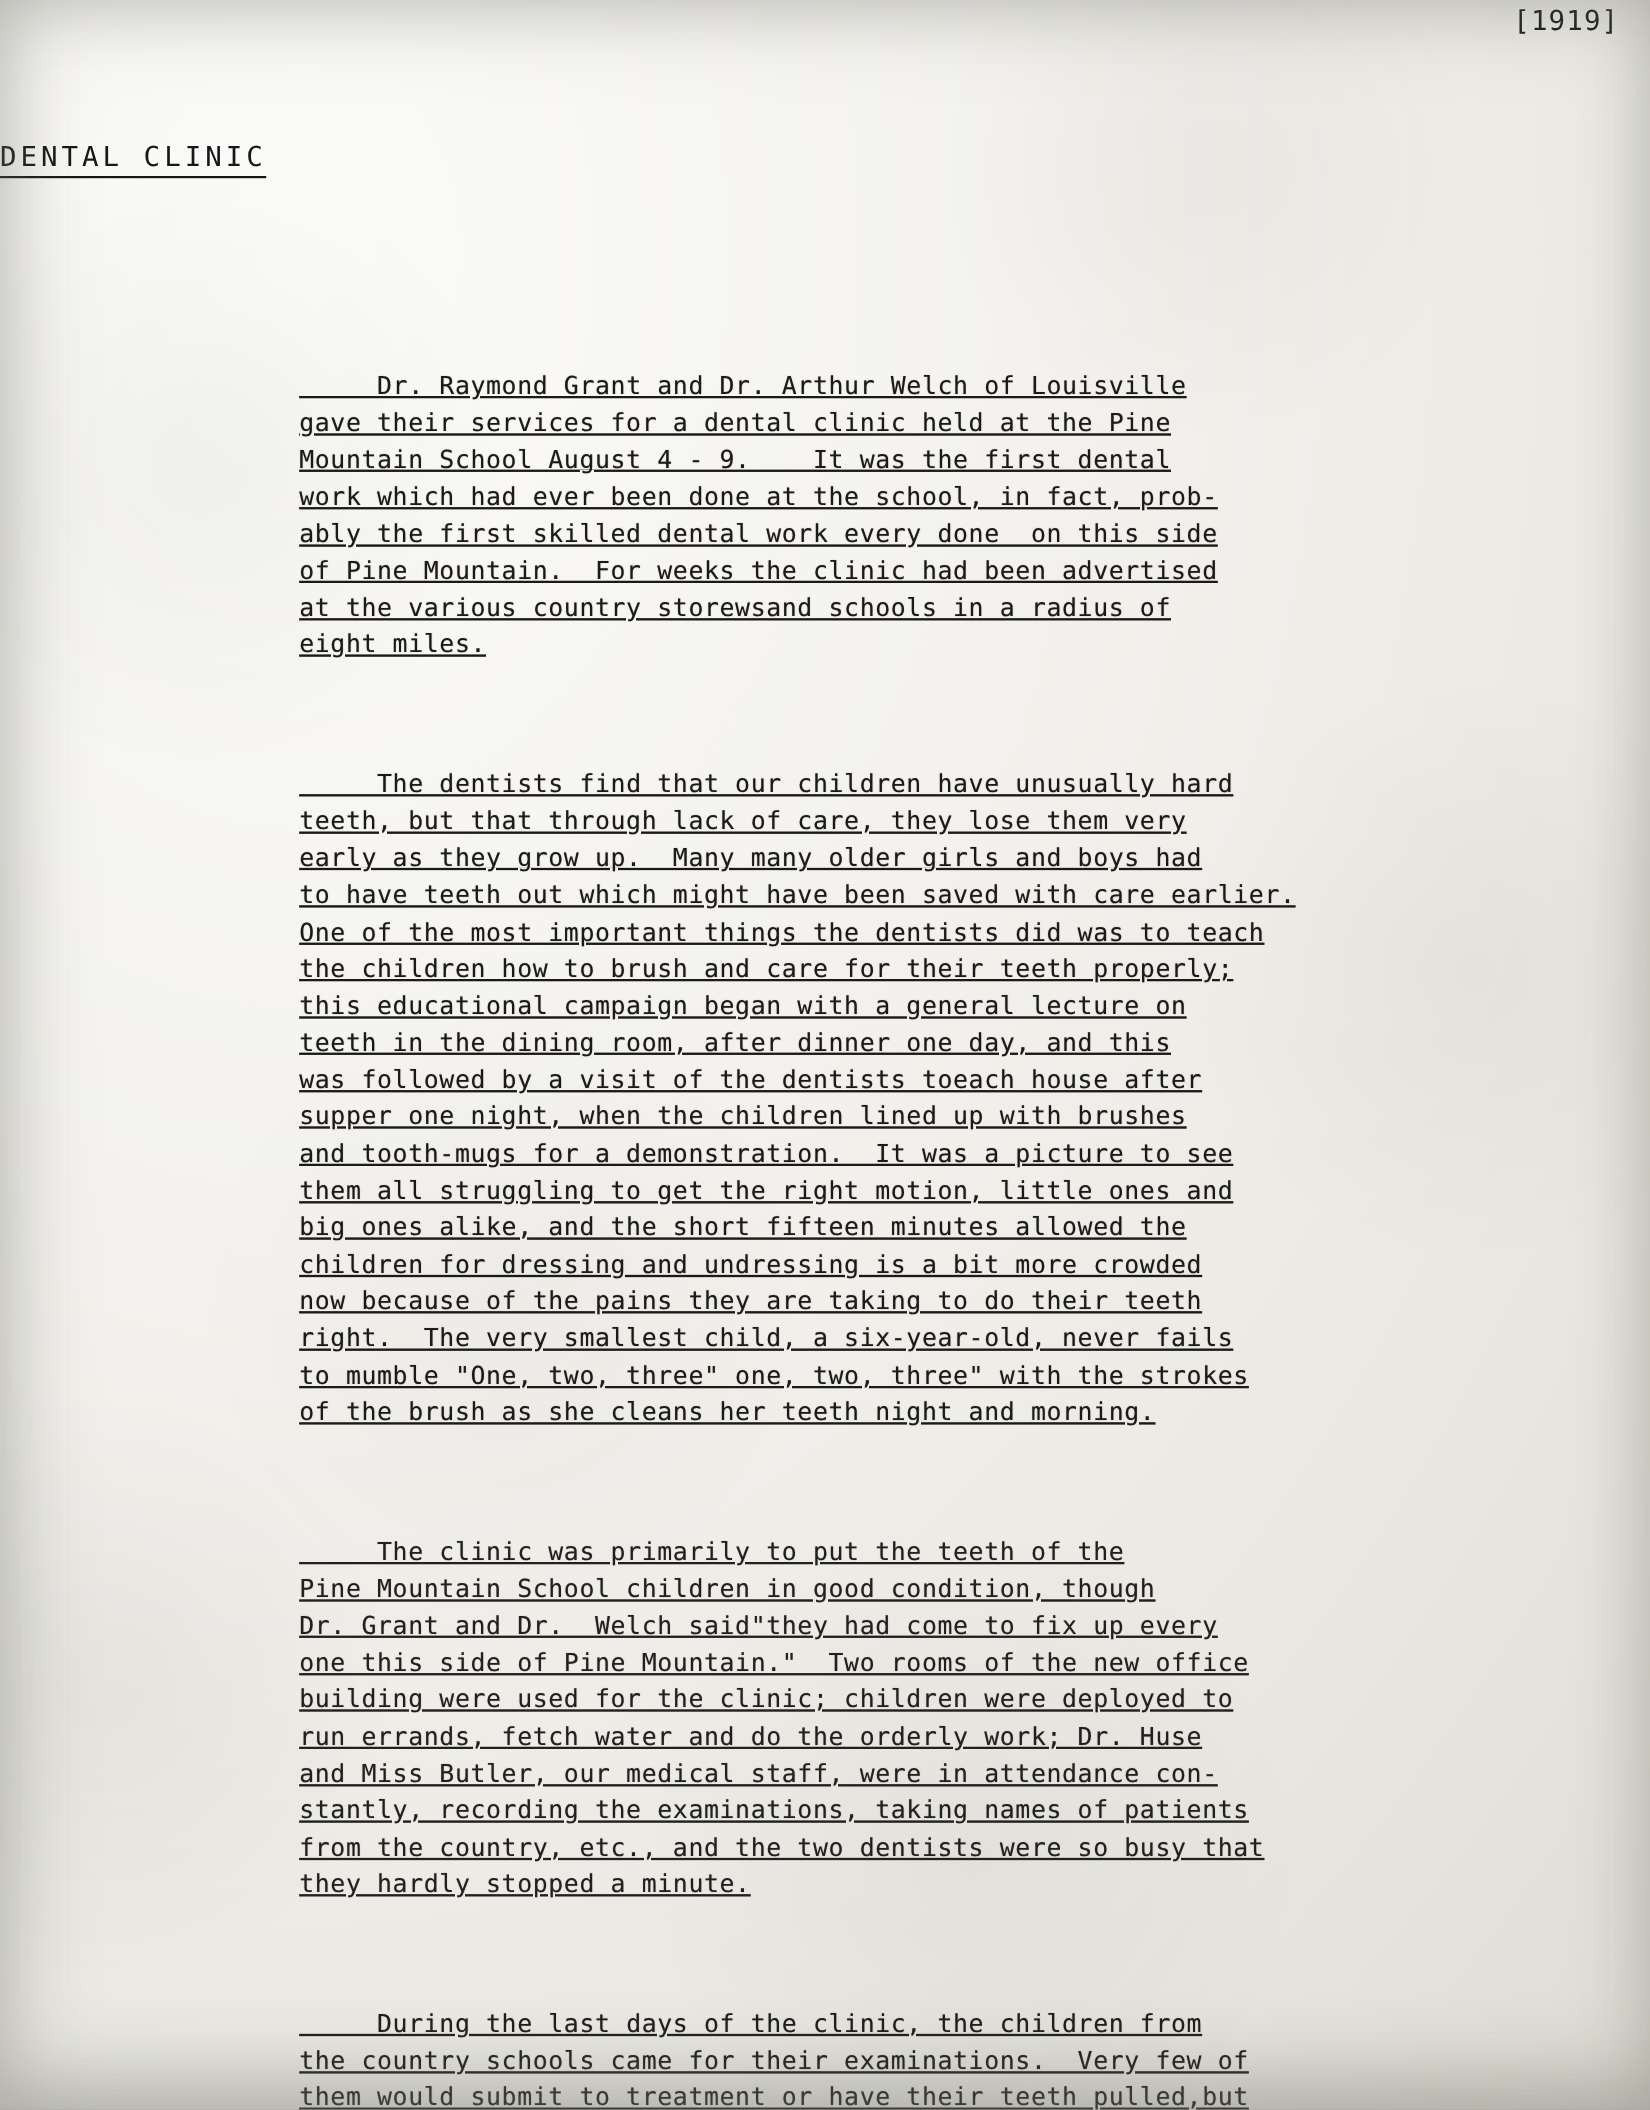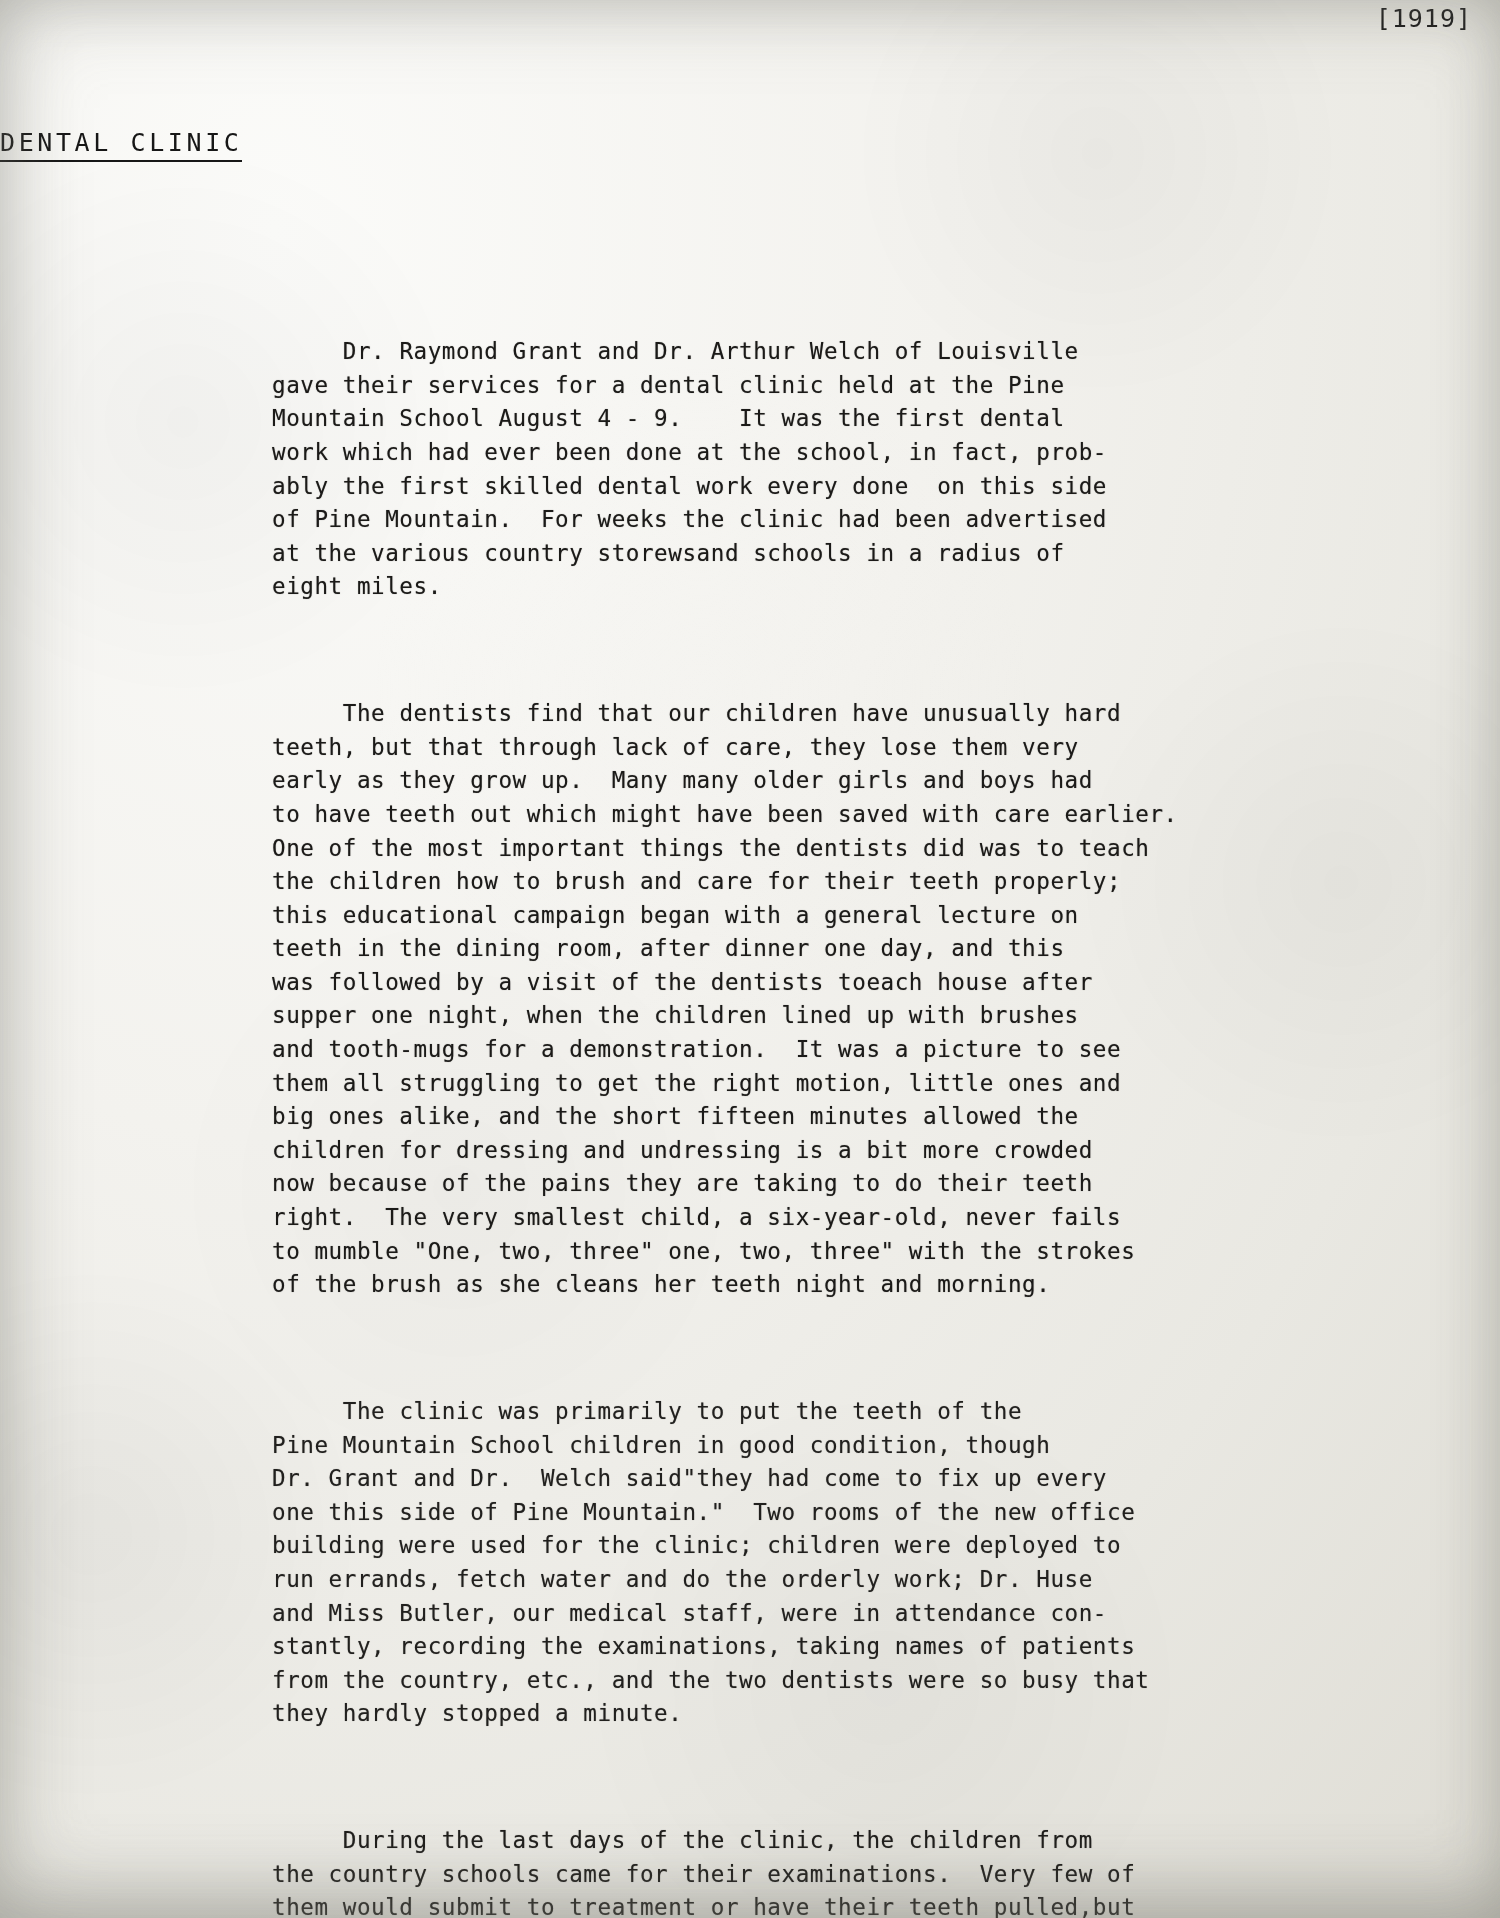--- a/index.html
+++ b/index.html
@@ -75,20 +75,21 @@
     font-size: 22.6px;
     line-height: 33.6px;
     letter-spacing: 0.55px;
     white-space: pre-wrap;
     color: #1b1a18;
     text-shadow: 0 0 1px rgba(30,28,26,0.45);
   }
   .body-text p {
     margin: 0 0 26px 0;
     white-space: pre-wrap;
+    text-decoration: underline;
   }
   .body-text p:last-child { margin-bottom: 0; }
   
   .body-text p:nth-child(3) { opacity: .97; }
   .body-text p:nth-child(4) { opacity: .98; }
 </style>
 </head>
 <body>
 
 <div class="page">

